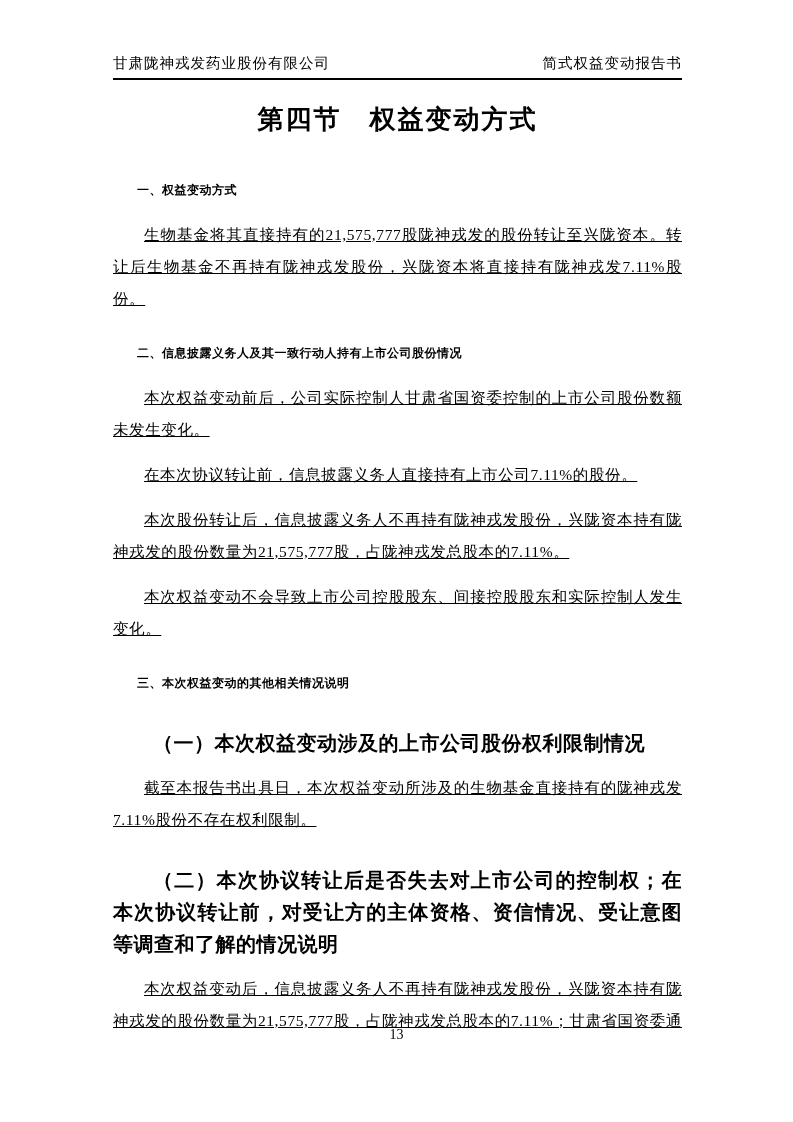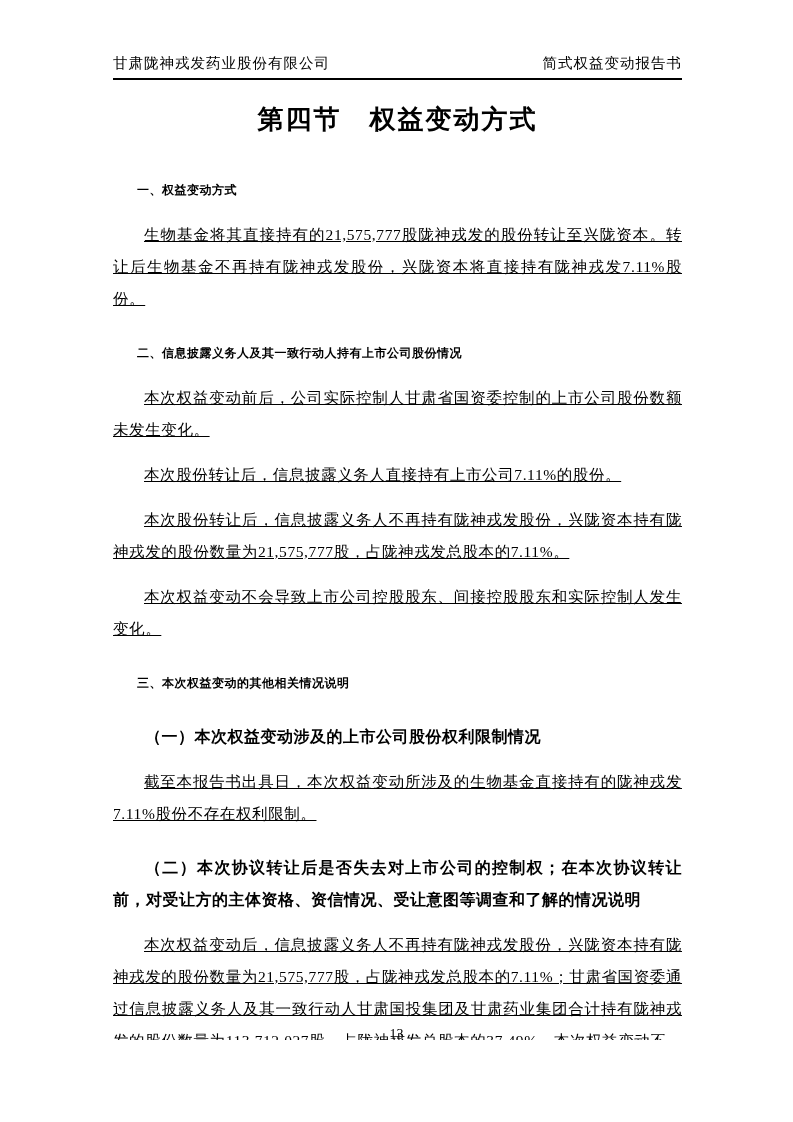--- a/index.html
+++ b/index.html
@@ -43,22 +43,22 @@
     margin-top: 40px;
     font-size: 12px;
     line-height: 32px;
     font-weight: bold;
     font-family: "Liberation Sans", "DejaVu Sans", sans-serif;
     text-indent: 2em;
     letter-spacing: 0.5px;
   }
   .h-sec + .h-sec, p + .h-sec { margin-top: 22px; }
   .h-sub {
-    margin-top: 22px;
-    font-size: 16px;
+    margin-top: 28px;
+    font-size: 20px;
     line-height: 32px;
     font-weight: bold;
     font-family: "Liberation Sans", "DejaVu Sans", sans-serif;
     text-indent: 2em;
     text-align: justify;
     letter-spacing: 0.5px;
   }
   
   .para {
     margin-top: 13px;
@@ -90,21 +90,21 @@
       <span>简式权益变动报告书</span>
     </div>
 
     <div class="doc-title">第四节　权益变动方式</div>
 
     <div class="h-sec">一、权益变动方式</div>
     <p class="para">生物基金将其直接持有的21,575,777股陇神戎发的股份转让至兴陇资本。转让后生物基金不再持有陇神戎发股份，兴陇资本将直接持有陇神戎发7.11%股份。</p>
 
     <div class="h-sec">二、信息披露义务人及其一致行动人持有上市公司股份情况</div>
     <p class="para">本次权益变动前后，公司实际控制人甘肃省国资委控制的上市公司股份数额未发生变化。</p>
-    <p class="para">本次股份转让后，信息披露义务人直接持有上市公司7.11%的股份。</p>
+    <p class="para">在本次协议转让前，信息披露义务人直接持有上市公司7.11%的股份。</p>
     <p class="para">本次股份转让后，信息披露义务人不再持有陇神戎发股份，兴陇资本持有陇神戎发的股份数量为21,575,777股，占陇神戎发总股本的7.11%。</p>
     <p class="para">本次权益变动不会导致上市公司控股股东、间接控股股东和实际控制人发生变化。</p>
 
     <div class="h-sec">三、本次权益变动的其他相关情况说明</div>
 
     <div class="h-sub">（一）本次权益变动涉及的上市公司股份权利限制情况</div>
     <p class="para">截至本报告书出具日，本次权益变动所涉及的生物基金直接持有的陇神戎发7.11%股份不存在权利限制。</p>
 
     <div class="h-sub">（二）本次协议转让后是否失去对上市公司的控制权；在本次协议转让前，对受让方的主体资格、资信情况、受让意图等调查和了解的情况说明</div>
     <p class="para">本次权益变动后，信息披露义务人不再持有陇神戎发股份，兴陇资本持有陇神戎发的股份数量为21,575,777股，占陇神戎发总股本的7.11%；甘肃省国资委通过信息披露义务人及其一致行动人甘肃国投集团及甘肃药业集团合计持有陇神戎发的股份数量为113,712,027股，占陇神戎发总股本的37.49%。本次权益变动不</p>

